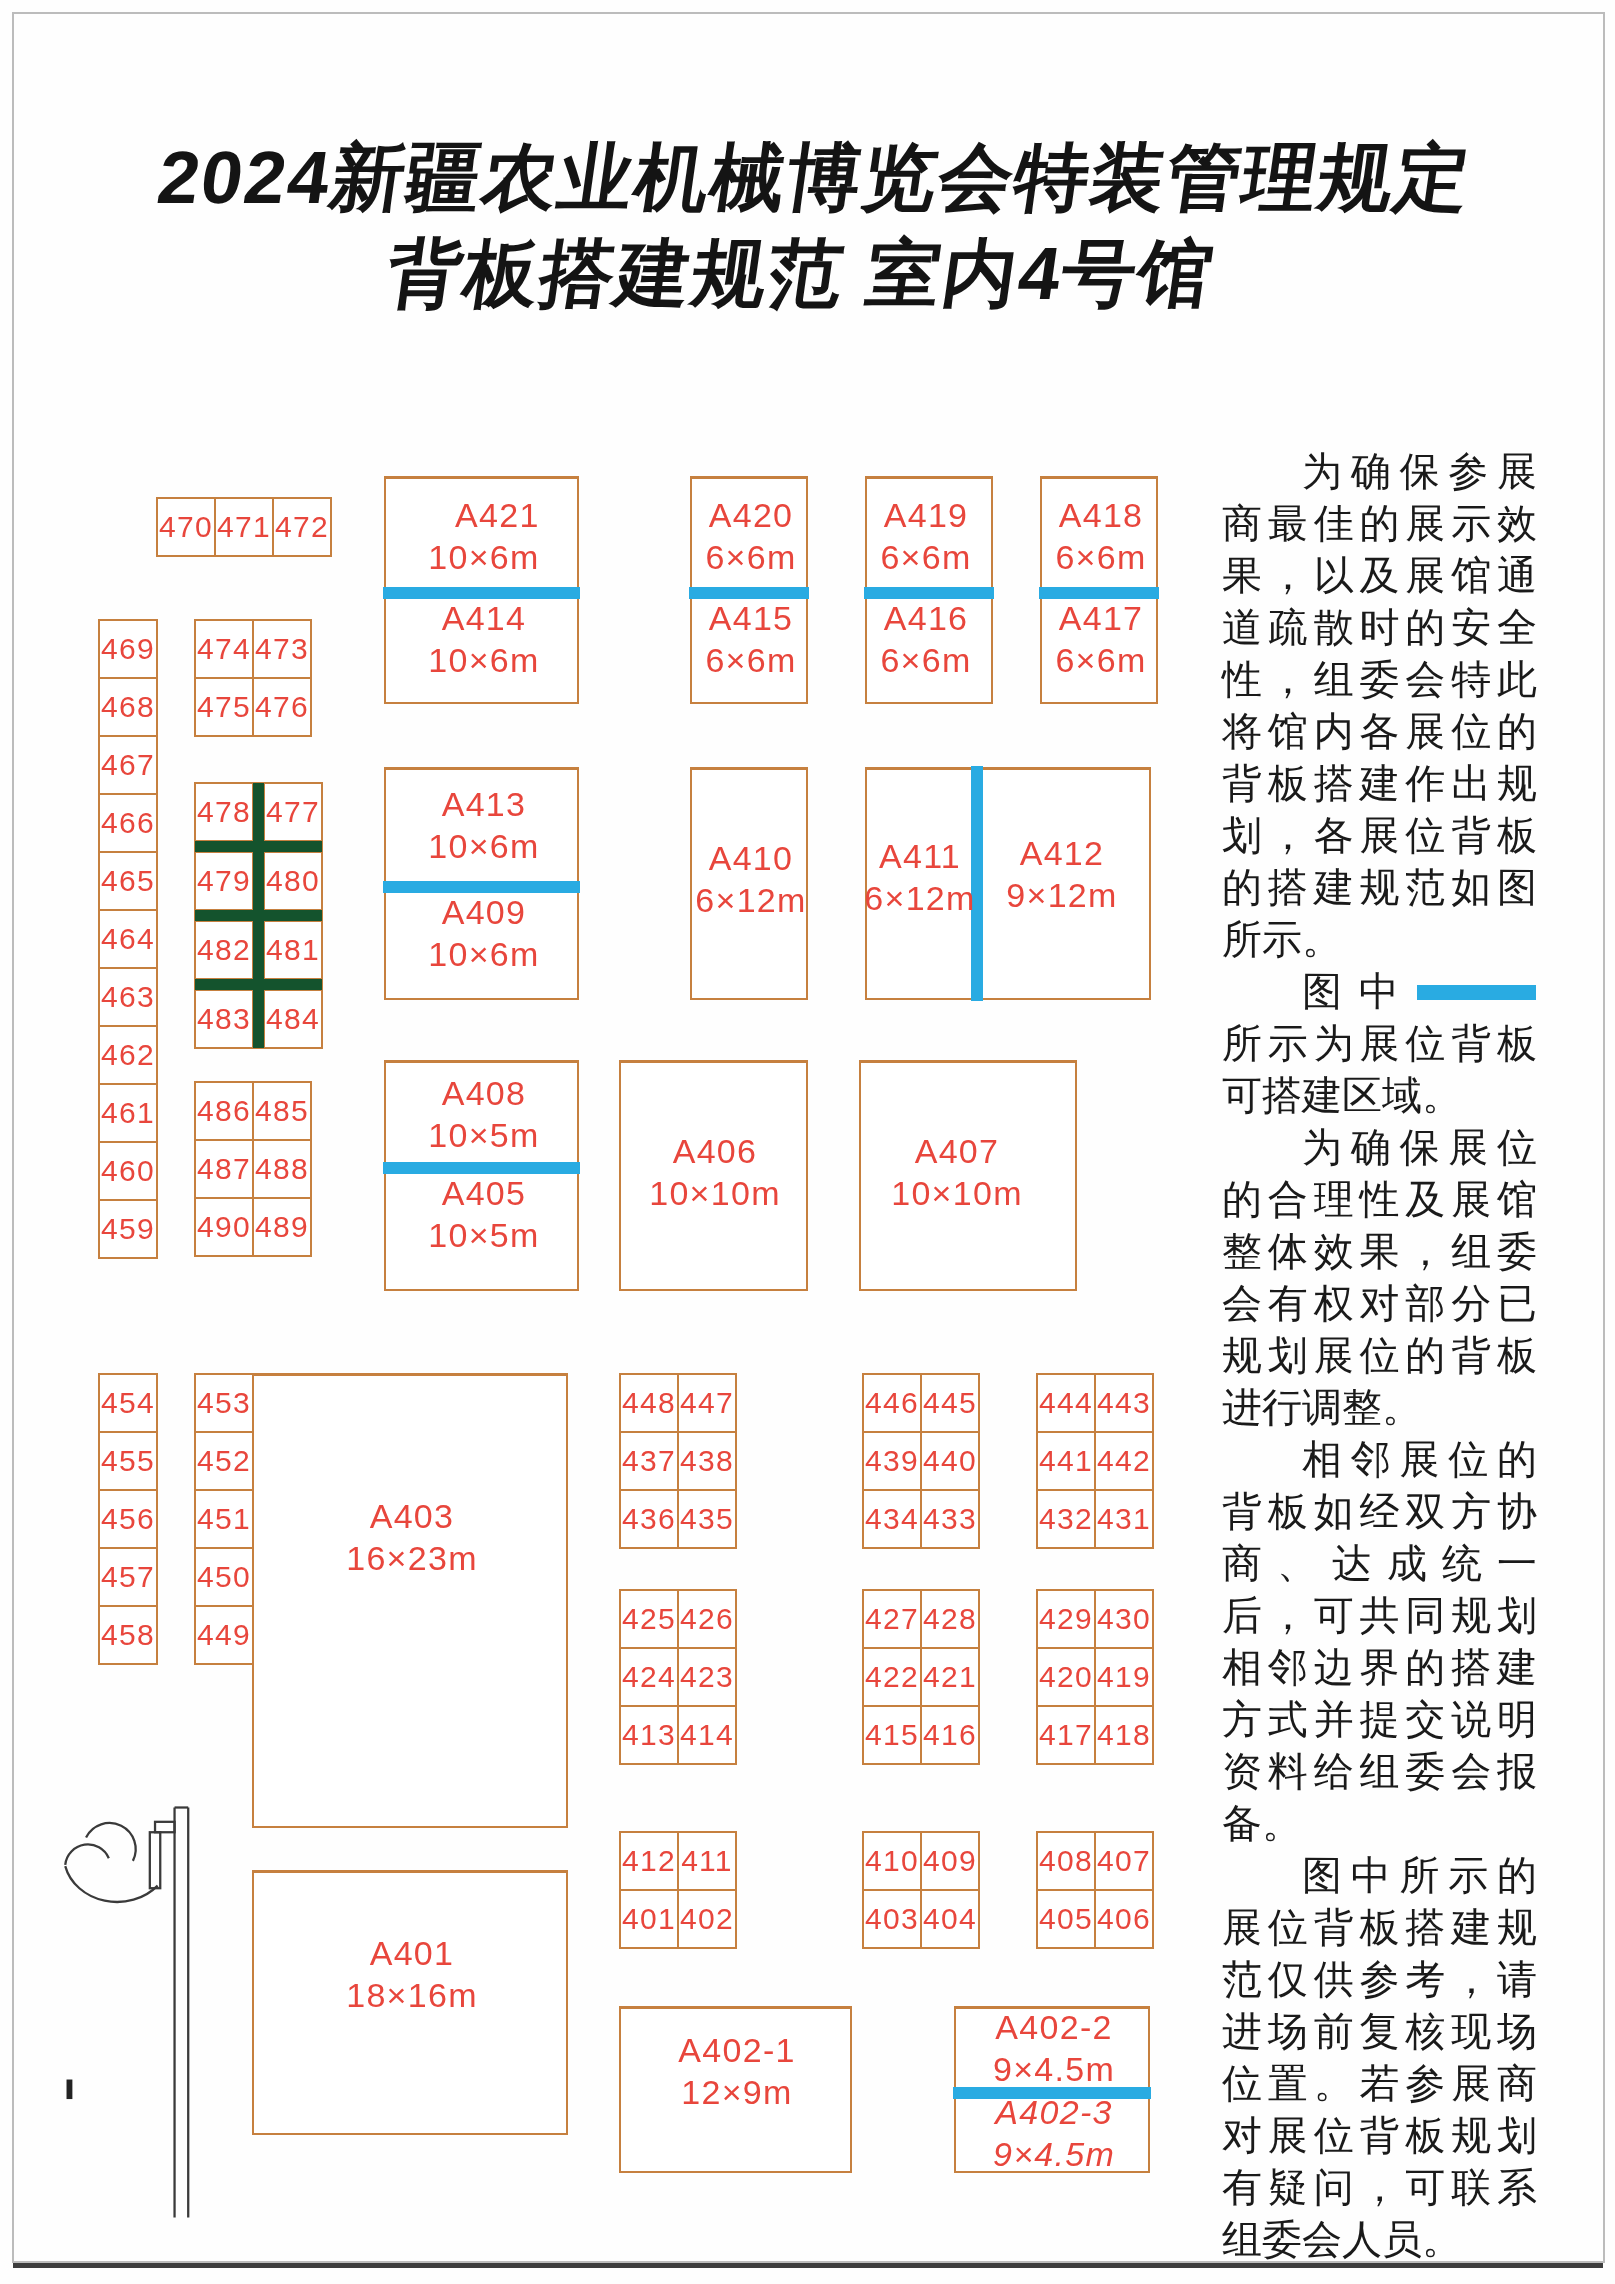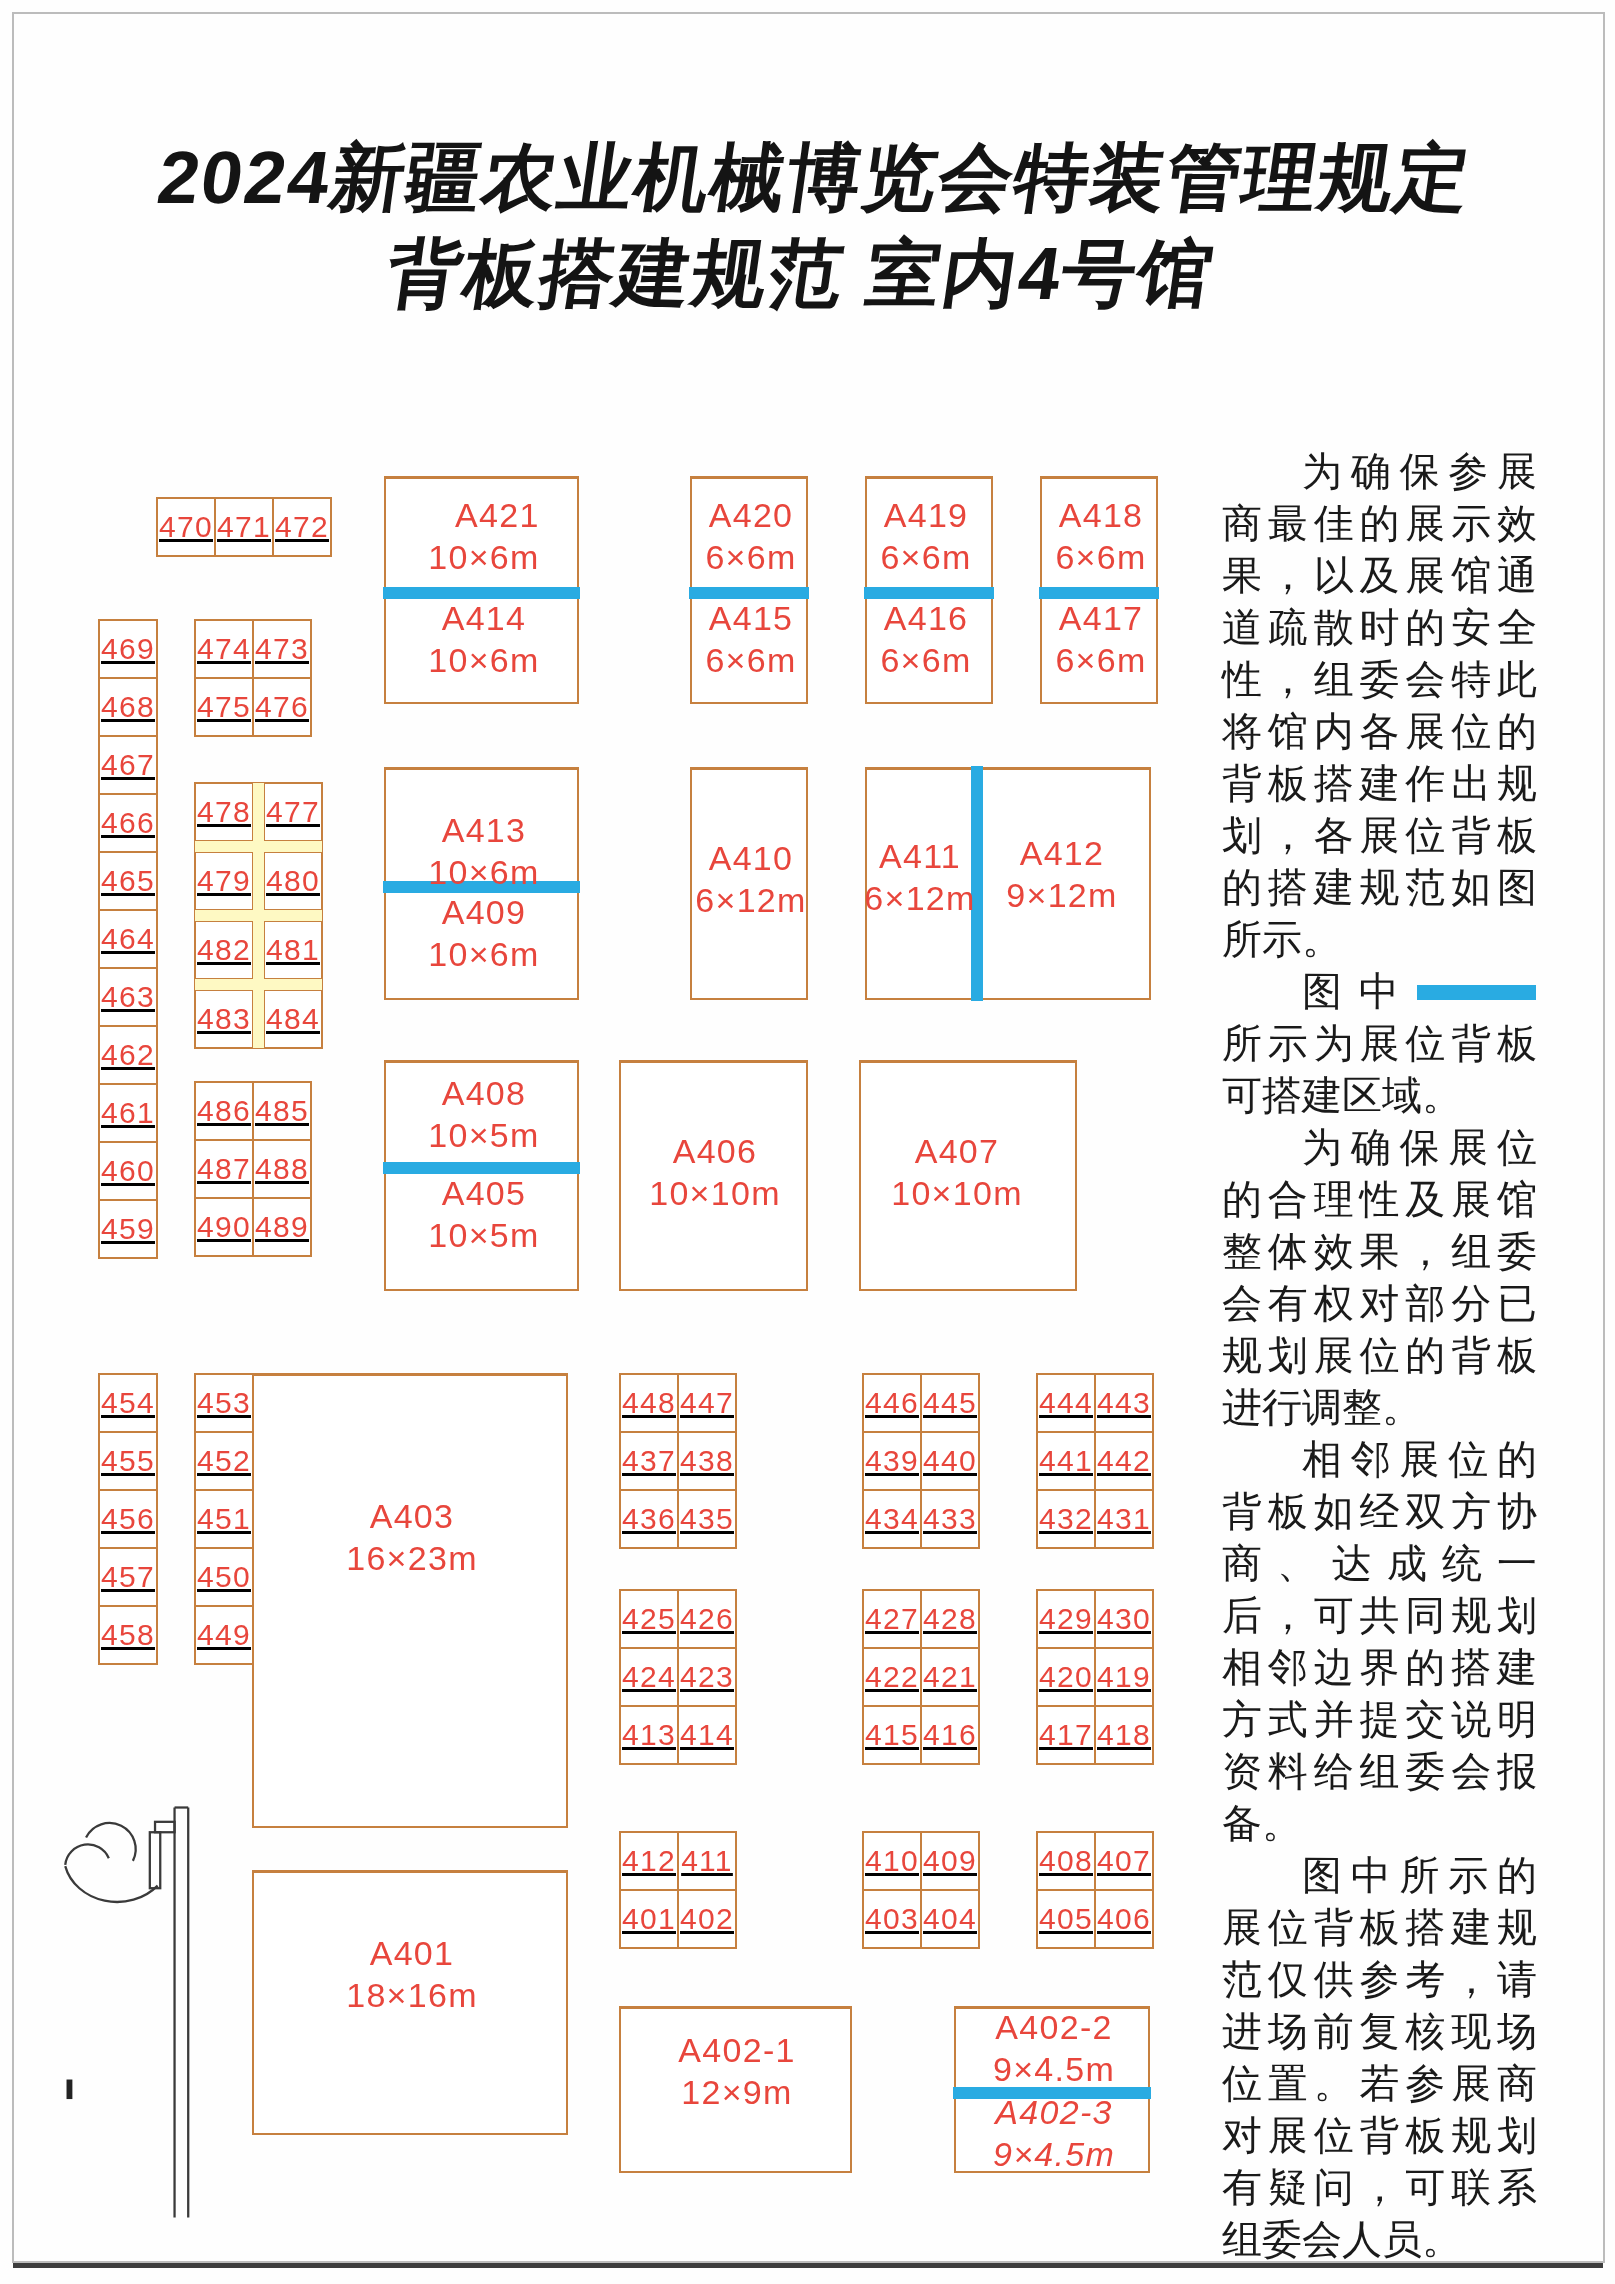--- a/index.html
+++ b/index.html
@@ -15,22 +15,22 @@
 
   .title-block {
     position:absolute; left:0; right:0; top:130px; text-align:center;
     font-weight:bold; color:#141414; transform:skewX(-8deg);
     font-size:74px; line-height:1.30; letter-spacing:2px; white-space:nowrap;
   }
 
   .floor-plan { position:absolute; left:0; top:0; width:1184px; height:2284px; }
 
   .sgroup {
-    position:absolute; display:grid; background:#fef9c3;
-    border:1.3px solid var(--line); box-sizing:content-box;text-decoration:underline;
+    position:absolute; display:grid; background:#14532d;
+    border:1.3px solid var(--line); box-sizing:content-box;
   }
   .cell {
     width:58px; height:58px; border:1.3px solid var(--line); box-sizing:border-box;
     display:flex; align-items:center; justify-content:center; background:#fff;
   }
   .cell span { color:var(--red); font-size:30px; letter-spacing:1.3px; }
 
   .bbox {
     position:absolute; border:2.6px solid var(--line); border-top-width:3.9px;
     box-sizing:border-box; background:#ffffff;
@@ -422,21 +422,21 @@
           <div>A418</div>
           <div>6×6m</div>
         </div>
         <div class="blabel" style="left: 59px; top: 160px;">
           <div>A417</div>
           <div>6×6m</div>
         </div>
       </div>
       <div class="bbox" style="left: 384px; top: 767px; width: 195px; height: 233px;">
         <div class="hbar" style="top: 111px;"></div>
-        <div class="blabel" style="left: 98px; top: 55px; margin-top: 26px;">
+        <div class="blabel" style="left: 98px; top: 55px;">
           <div>A413</div>
           <div>10×6m</div>
         </div>
         <div class="blabel" style="left: 98px; top: 163px;">
           <div>A409</div>
           <div>10×6m</div>
         </div>
       </div>
       <div class="bbox" style="left: 690px; top: 767px; width: 118px; height: 233px;">
         <div class="blabel" style="left: 59px; top: 109px;">

